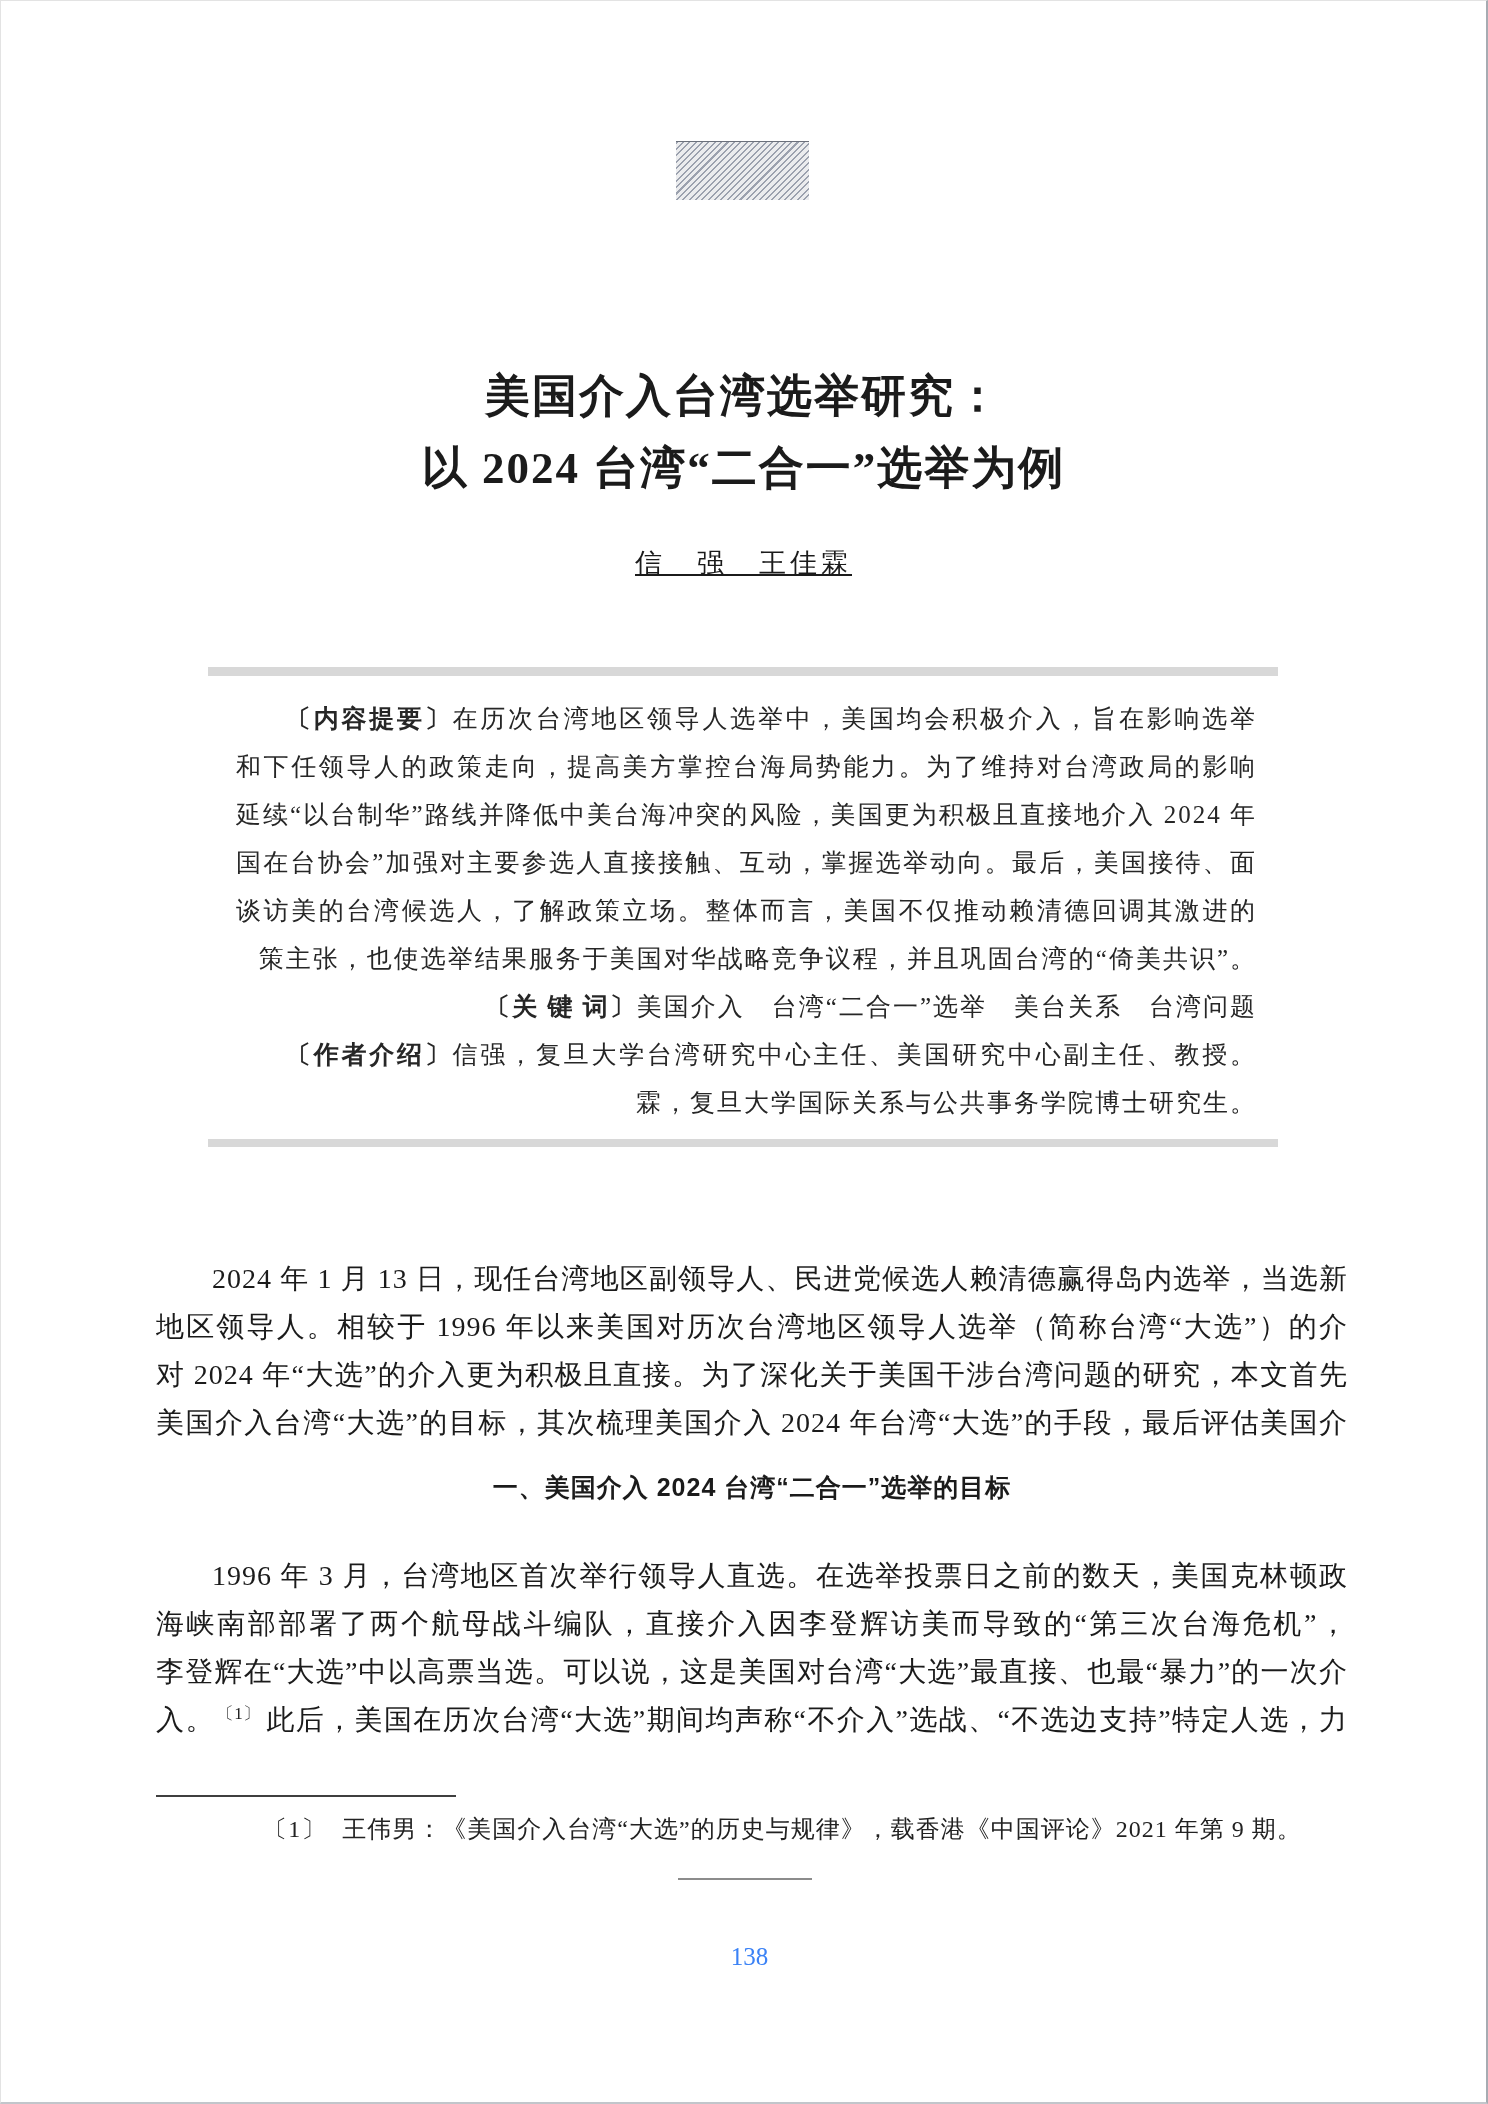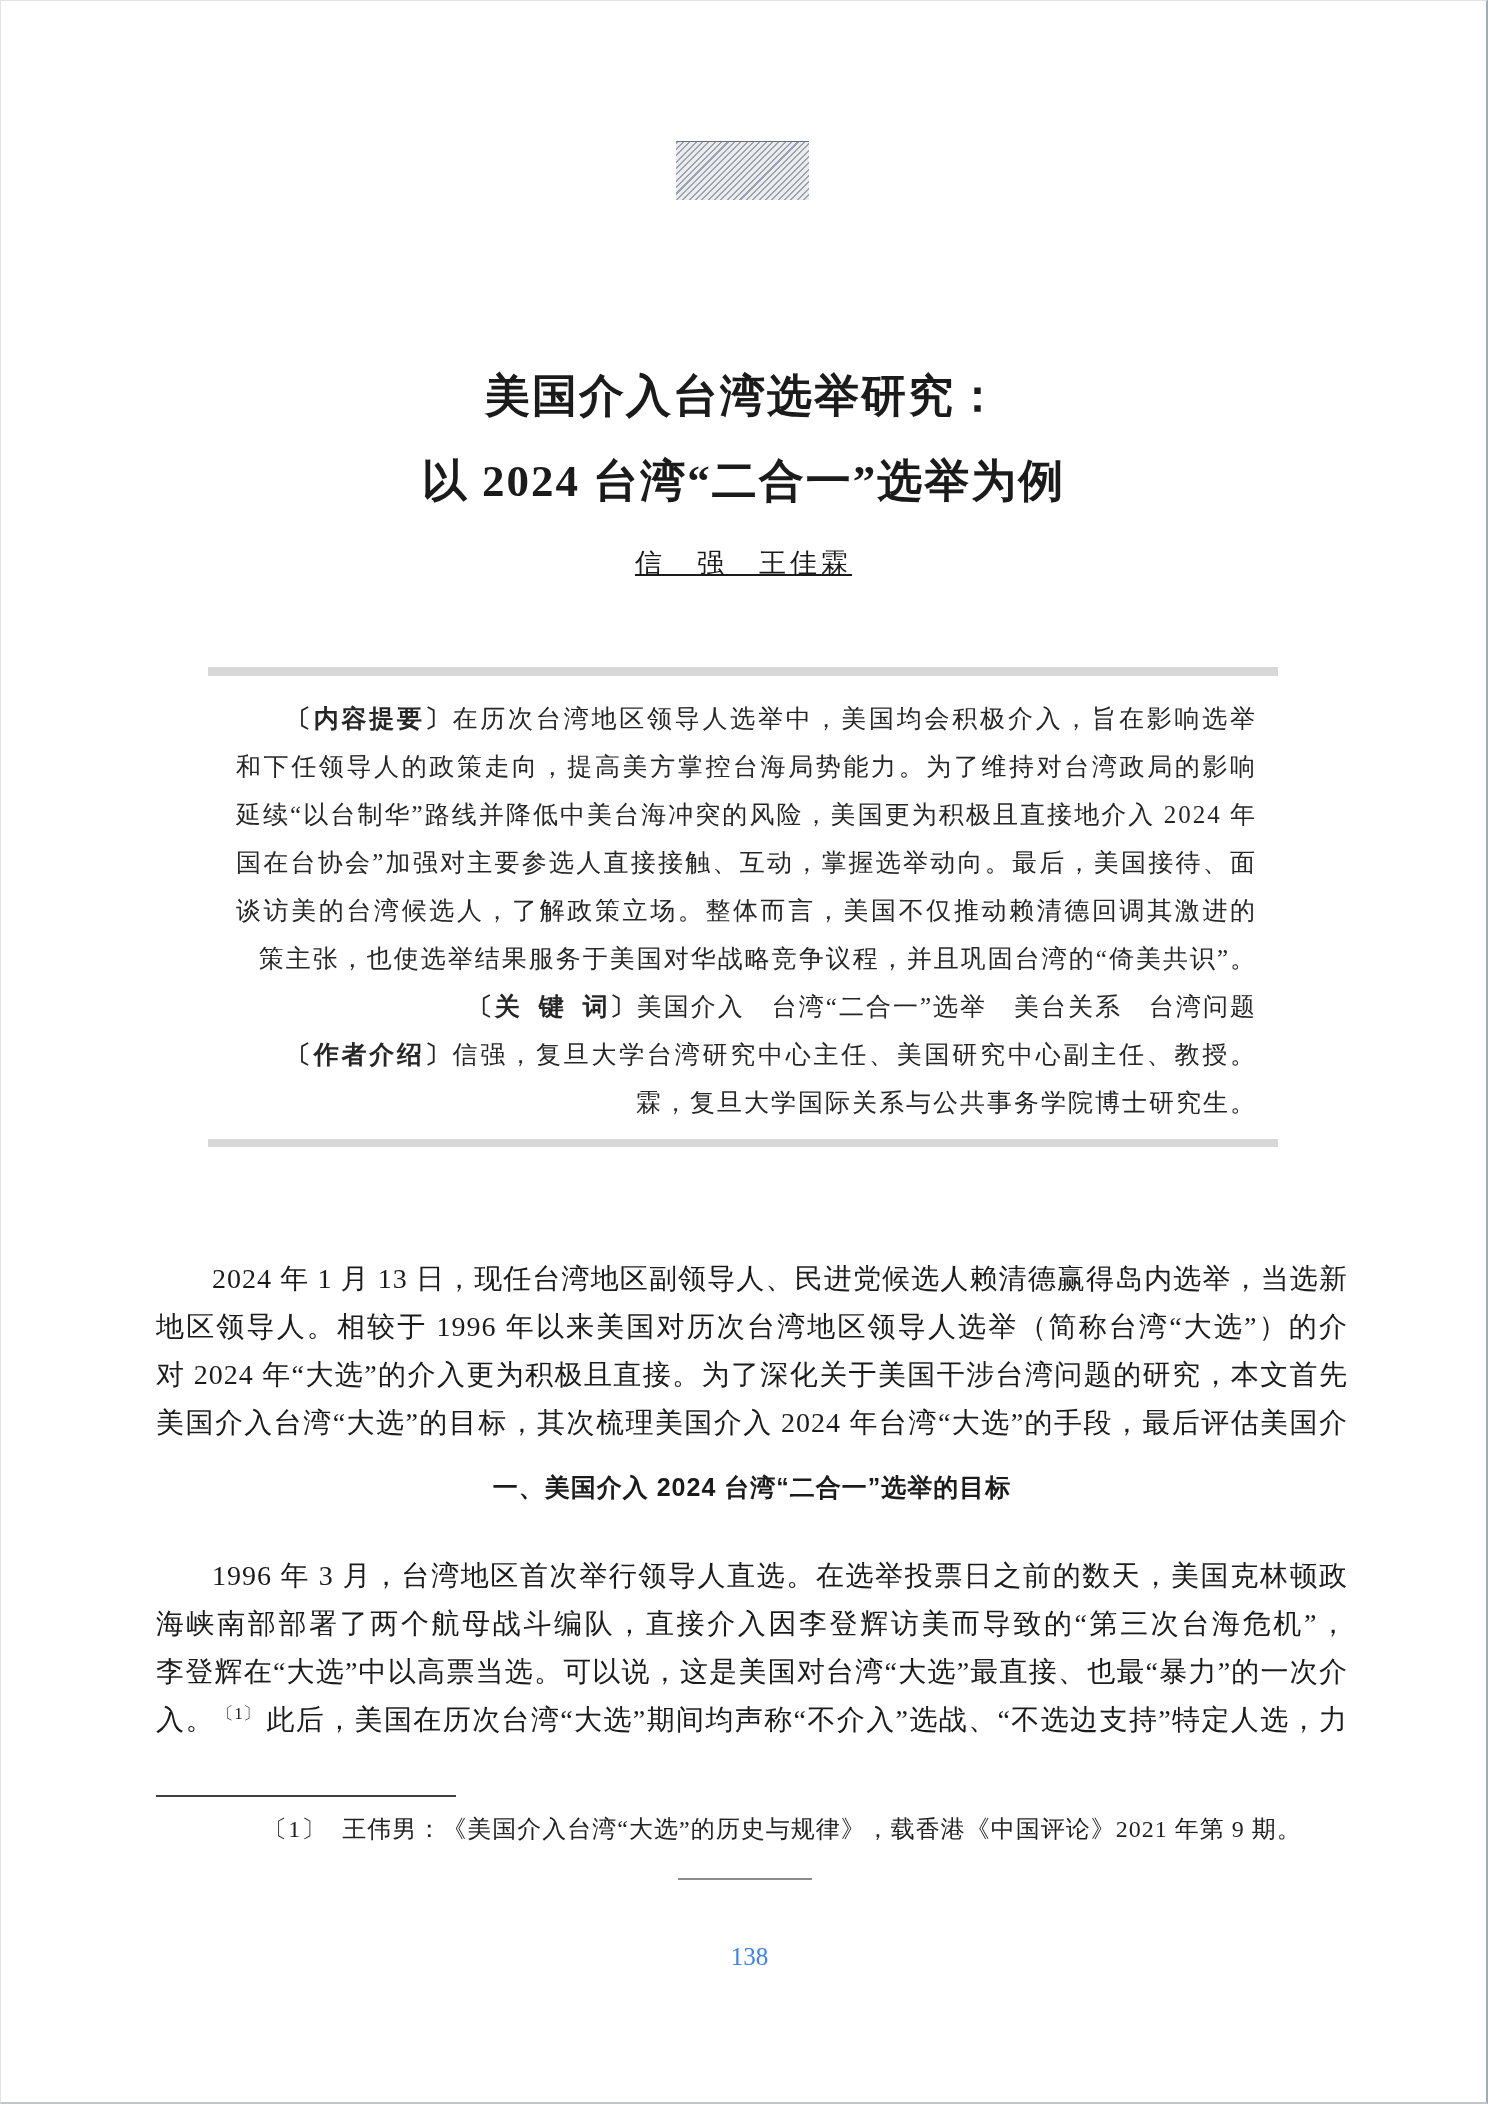--- a/index.html
+++ b/index.html
@@ -29,37 +29,37 @@
     position:absolute;left:675px;top:140px;width:133px;height:58px;
     background:repeating-linear-gradient(135deg,var(--hatch-dark) 0 1.5px,var(--hatch-light) 1.5px 4.5px);
     border-top:1px solid #6b707b;
   }
   .title-line{
     position:absolute;left:0;width:100%;
     text-align:center;
     font-size:45px;line-height:52px;font-weight:700;letter-spacing:2px;
   }
   .t1{top:369px;}
-  .t2{top:454px;}
+  .t2{top:441px;}
   .authors{
     position:absolute;left:0;top:546px;width:100%;
     text-align:center;font-size:27px;line-height:32px;letter-spacing:4px;text-decoration:underline;
   }
   .abstract{position:absolute;left:207px;top:666px;width:1070px;}
   .bar{height:9px;background:var(--divider-bar);}
   .bar.bottom{height:8px;}
   .ab-body{padding:19px 21px 12px 28px;}
   .ab-line{
     font-size:25px;line-height:48px;height:48px;
     letter-spacing:2px;color:#262626;
     white-space:nowrap;overflow:hidden;text-align:right;
   }
   .ab-line.just{white-space:normal;text-align:justify;text-align-last:justify;}
   .ind{text-indent:2em;}
-  .label{font-family:Liberation Mono, monospace;font-weight:700;}
+  .label{font-family:Liberation Serif, serif;font-weight:700;}
   .body-col{position:absolute;left:155px;top:1254px;width:1192px;}
   .body-line{
     font-size:28px;line-height:48px;height:48px;
     letter-spacing:1px;white-space:nowrap;overflow:hidden;
   }
   .body-line.just{white-space:normal;text-align:justify;text-align-last:justify;}
   .section-heading{
     margin:16px 0 41px 0;height:48px;
     font-family:"Liberation Sans","DejaVu Sans",sans-serif;
     font-size:25px;line-height:48px;font-weight:700;

